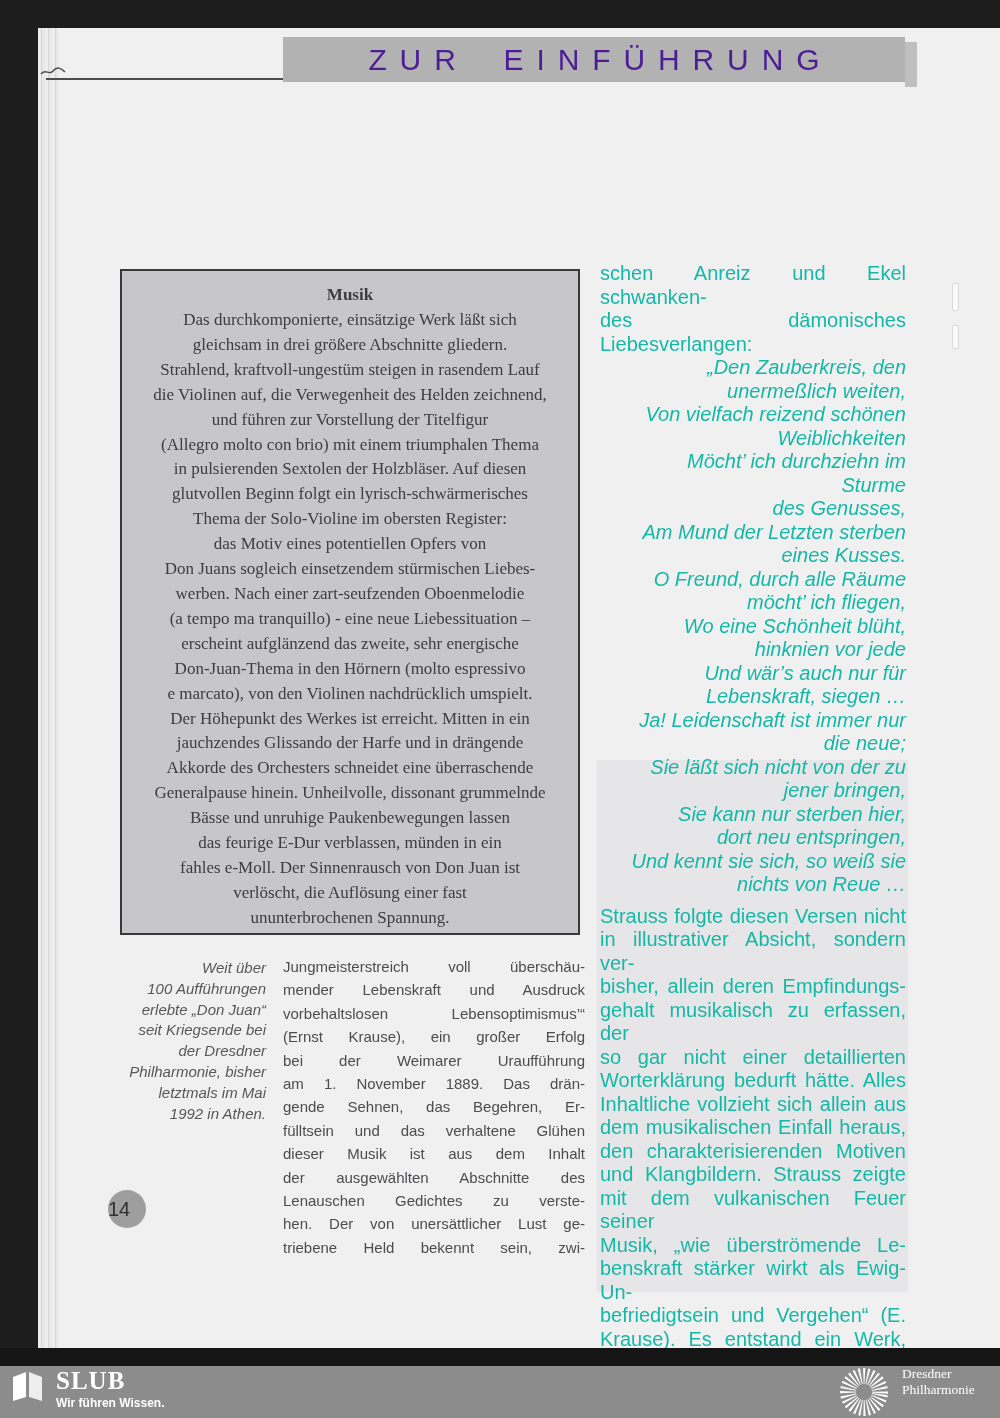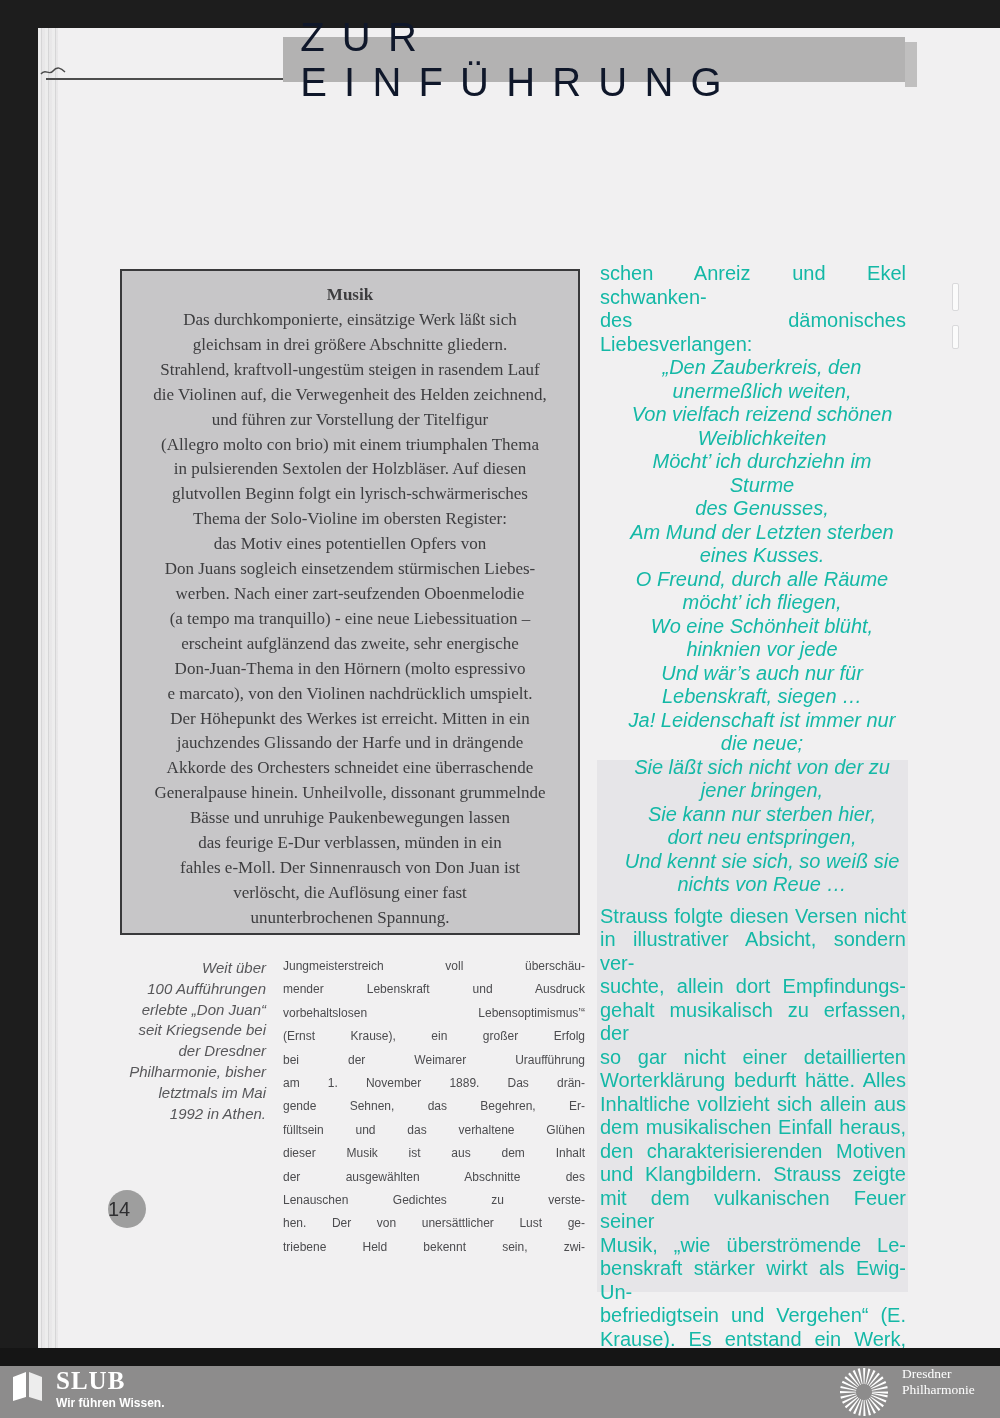--- a/index.html
+++ b/index.html
@@ -19,48 +19,48 @@
     background:repeating-linear-gradient(90deg,#ececec 0 3px,#cfcfd0 3px 4px,#e6e5e6 4px 7px);
     opacity:.8;
   }
 
   .header-rule { left:46px; top:78px; width:238px; height:2px; background:#4d4d4d; }
   .header-bar {
     left:283px; top:37px; width:622px; height:45px; background:#b3b2b2;
     display:flex; align-items:center; justify-content:center;
   }
   .header-bar span {
-    font-size:40px; font-weight:400; color:#0f172a;
+    font-size:30px; font-weight:400; color:#4c1d95;
     letter-spacing:0.43em; word-spacing:0.45em; padding-left:0.43em;
   }
   .header-tab { left:905px; top:42px; width:12px; height:45px; background:#c0bfbf; }
 
   .pen-mark { left:40px; top:64px; width:26px; height:16px; }
 
   .showthrough { left:597px; top:760px; width:311px; height:532px; background:#e6e5e8; }
 
   .music-box {
     left:120px; top:269px; width:460px; height:666px;
     background:#c7c6c8; border:2px solid #39393b; box-sizing:border-box;
     padding:12px 8px 0 8px; text-align:center;
     font-family:"Liberation Serif", serif; color:#3d3d3f;
   }
   .mtitle { font-weight:bold; font-size:17px; line-height:24px; margin-bottom:1px; }
   .mline  { font-size:17px; line-height:24.9px; }
 
   .right-col { left:600px; top:262px; width:306px; color:#14b8a6; font-size:20px; line-height:23.5px; }
   .jline { text-align:justify; text-align-last:justify; }
-  .poem-line { font-style:italic; text-align:center;margin-left:18px; }
+  .poem-line { font-style:italic; text-align:right;margin-left:18px; }
   .closing { margin-top:8px; }
   .closing .jline:last-child { text-align-last:left; }
 
   .margin-note { left:96px; top:958px; width:170px; text-align:right;
     font-style:italic; font-size:15px; line-height:20.8px; color:#57575a; }
 
-  .center-col { left:283px; top:955px; width:302px; color:#4c4c4f; font-size:12px; line-height:23.4px; }
+  .center-col { left:283px; top:955px; width:302px; color:#4c4c4f; font-size:15px; line-height:23.4px; }
 
   .page-circle {
     left:108px; top:1190px; width:38px; height:38px; border-radius:50%;
     background:#9e9e9e; display:flex; align-items:center; justify-content:flex-start;
     color:#2f2f31; font-size:20px;
   }
 
   .staple { left:952px; top:283px; width:5px; height:26px; background:#fbfbfb;
     border:1px solid #d9d9db; border-radius:2px; }
   .staple.s2 { top:325px; height:22px; }
@@ -156,21 +156,21 @@
         <div class="poem-line">Sie läßt sich nicht von der zu</div>
         <div class="poem-line">jener bringen,</div>
         <div class="poem-line">Sie kann nur sterben hier,</div>
         <div class="poem-line">dort neu entspringen,</div>
         <div class="poem-line">Und kennt sie sich, so weiß sie</div>
         <div class="poem-line">nichts von Reue …</div>
       </div>
     <div class="closing">
         <div class="jline">Strauss folgte diesen Versen nicht</div>
         <div class="jline">in illustrativer Absicht, sondern ver-</div>
-        <div class="jline">suchte, allein dort Empfindungs-</div>
+        <div class="jline">bisher, allein deren Empfindungs-</div>
         <div class="jline">gehalt musikalisch zu erfassen, der</div>
         <div class="jline">so gar nicht einer detaillierten</div>
         <div class="jline">Worterklärung bedurft hätte. Alles</div>
         <div class="jline">Inhaltliche vollzieht sich allein aus</div>
         <div class="jline">dem musikalischen Einfall heraus,</div>
         <div class="jline">den charakterisierenden Motiven</div>
         <div class="jline">und Klangbildern. Strauss zeigte</div>
         <div class="jline">mit dem vulkanischen Feuer seiner</div>
         <div class="jline">Musik, „wie überströmende Le-</div>
         <div class="jline">benskraft stärker wirkt als Ewig-Un-</div>

